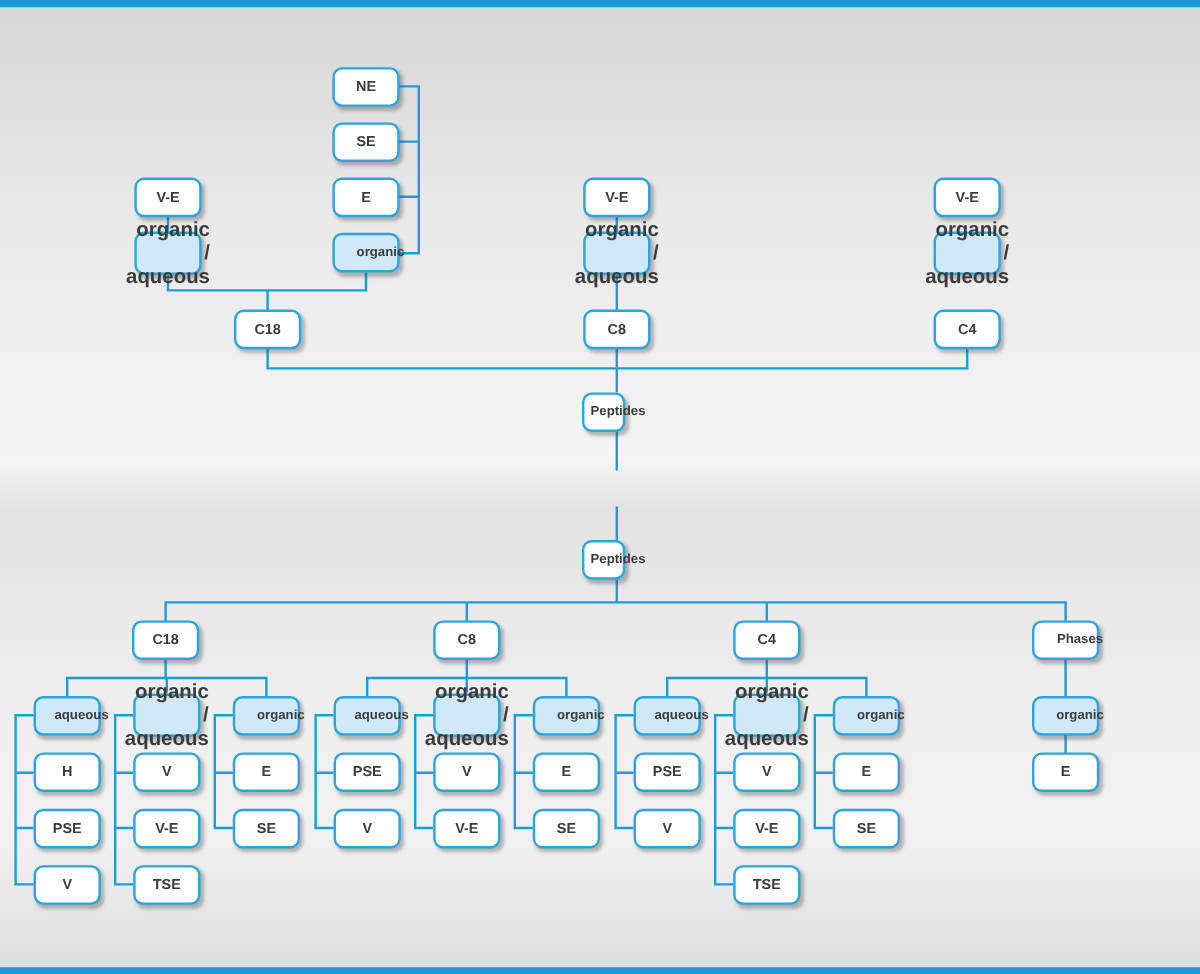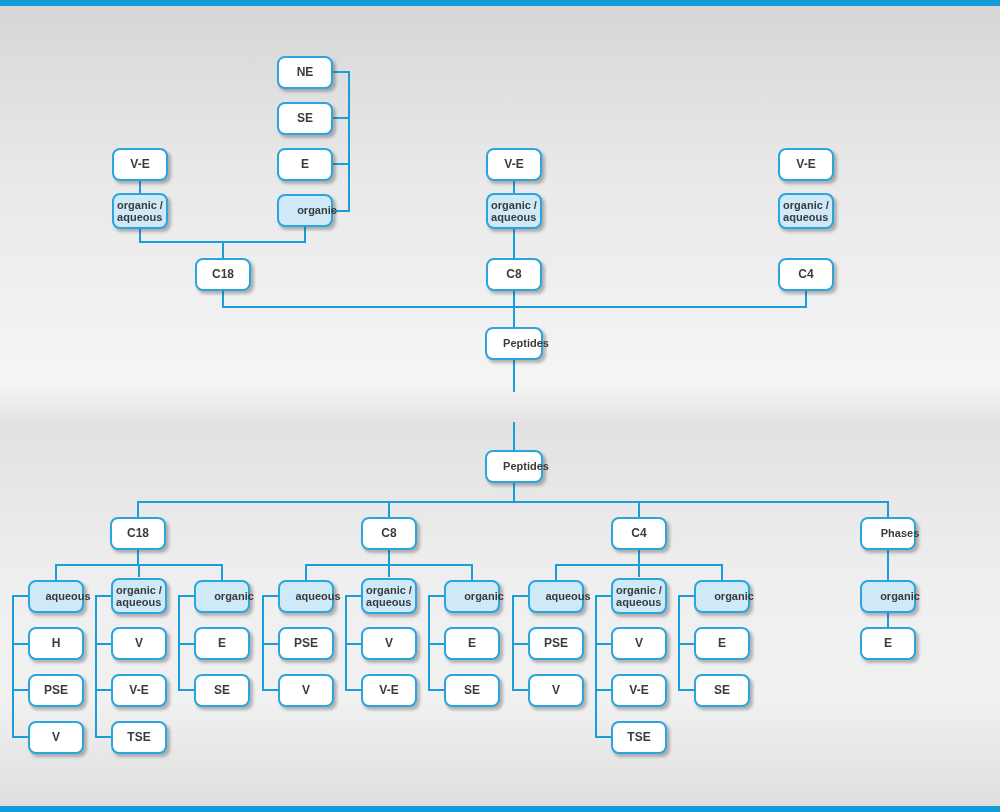--- a/index.html
+++ b/index.html
@@ -21,28 +21,28 @@
     position:absolute;left:0;top:392px;width:1000px;height:30px;
     display:flex;align-items:center;justify-content:center;
     color:#ffffff;font-weight:bold;font-size:13.5px;letter-spacing:.2px;
   }
   .banner sup{font-size:8px;line-height:0;vertical-align:super;margin-right:2px;}
   svg.wires{position:absolute;left:0;top:0;pointer-events:none;}
   .node{
     position:absolute;width:56px;height:33px;box-sizing:border-box;
     background:#ffffff;border:2px solid #2aa5dd;border-radius:8px;
     display:flex;align-items:center;justify-content:center;
-    font-weight:bold;font-size:12px;color:#3b3b3a;text-align:left;
+    font-weight:bold;font-size:12px;color:#3b3b3a;text-align:right;
     white-space:pre-line;line-height:1.12;
     box-shadow:2.5px 3px 3px rgba(60,60,60,.35);
   }
   .node.fill{background:#cfe9f8;}
-  .node.tall{height:36px;font-size:11px;}
+  .node.tall{height:36px;font-size:17px;}
   .node.word{font-size:11px;padding-left:24px;}
-  .node.wide{width:58px;}
+  .node.wide{width:36px;}
 </style>
 </head>
 <body>
 
 <div class="stage">
 
   <svg class="wires" width="1000" height="812" viewBox="0 0 1000 812">
     <path fill="none" stroke="#1b9dd9" stroke-width="2" d="
       M349 71 V212 M331 72 H349 M331 118 H349 M331 164 H349 M331 211 H349
       M140 180 V194 M140 228 V242 H305 V227 M223 242 V259

